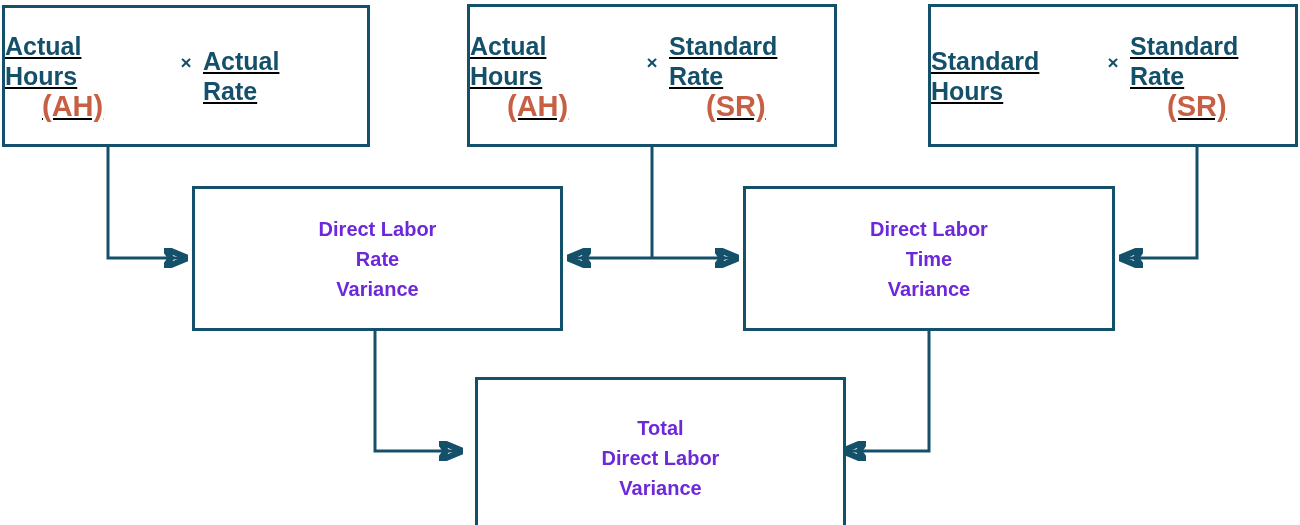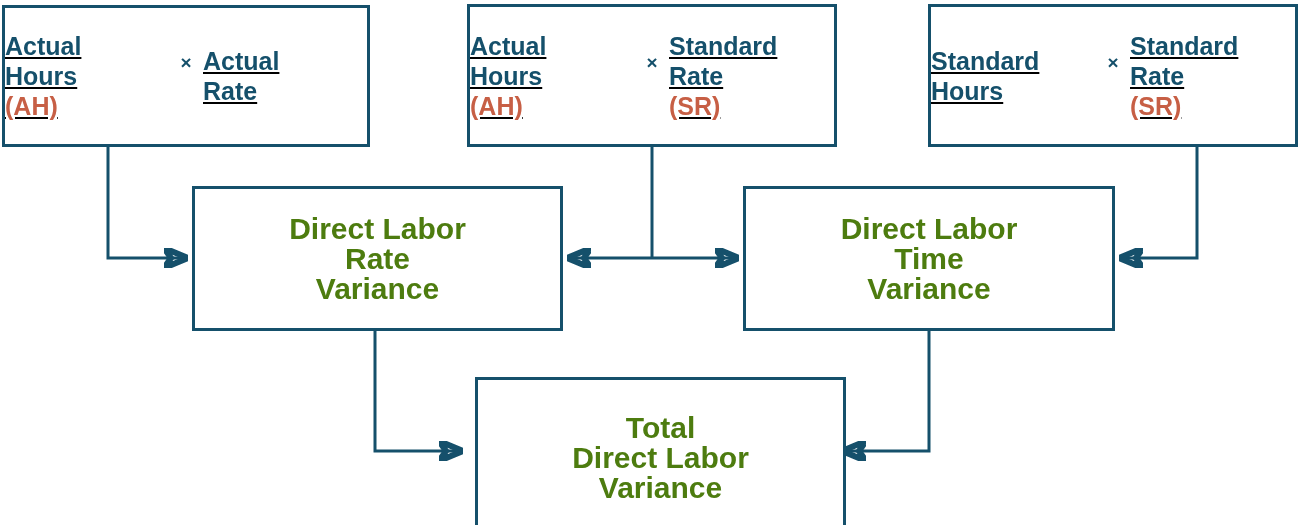--- a/index.html
+++ b/index.html
@@ -49,36 +49,37 @@
   }
   .term {
     white-space: pre-line;
     color: #15506B;
     font-size: 25px;
     font-weight: 700;
     line-height: 30px;
   }
   .abbr {
     color: #C75F45;
-    font-size: 25px;
+    font-size: 29px;
     font-weight: 700;
     line-height: 30px;
+    padding-left: 37px;
   }
   .op {
     color: #15506B;
     font-size: 19px;
     font-weight: 700;
     text-align: center;
     padding-bottom: 26px;
   }
   .vlabel {
     white-space: pre-line;
     text-align: center;
-    color: #4d7c0f;
-    font-size: 30px;
+    color: #6d28d9;
+    font-size: 20px;
     font-weight: 700;
     line-height: 30px;
   }
   
   #box-ah-ar  { left: 2px;   top: 5px;   width: 368px; height: 142px; }
   #box-ah-sr  { left: 467px; top: 4px;   width: 370px; height: 143px; }
   #box-sh-sr  { left: 928px; top: 4px;   width: 370px; height: 143px; }
   #box-rate   { left: 192px; top: 186px; width: 371px; height: 145px; }
   #box-time   { left: 743px; top: 186px; width: 372px; height: 145px; }
   #box-total  { left: 475px; top: 377px; width: 371px; height: 162px; }

